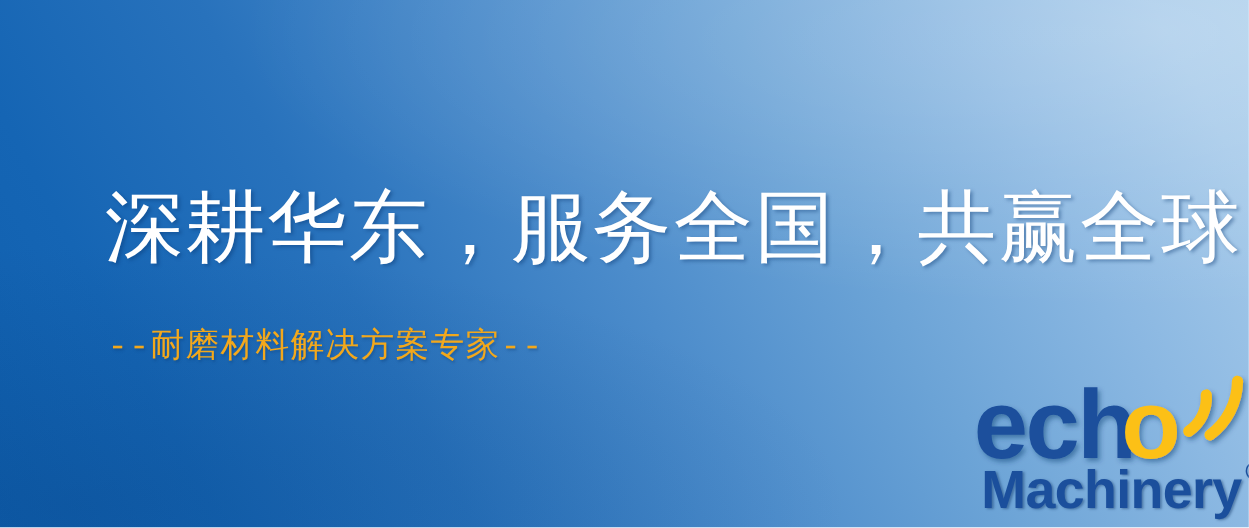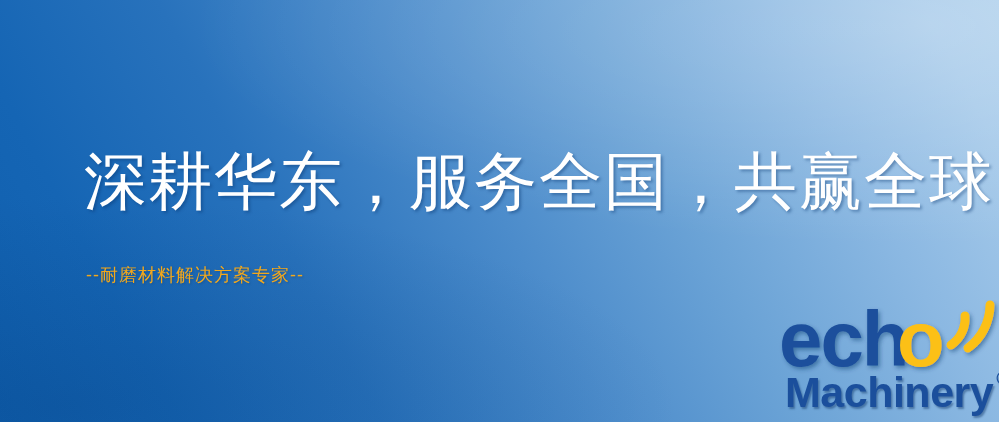--- a/index.html
+++ b/index.html
@@ -48,22 +48,22 @@
     letter-spacing: 2px;
     color: #ffffff;
     white-space: nowrap;
     text-shadow: 2px 2px 3px rgba(8, 52, 110, 0.40);
   }
 
   #subtitle {
     position: absolute;
     left: 86px;
     top: 266px;
-    font-family: Liberation Sans, sans-serif;
-    font-size: 18px;
+    font-family: Liberation Mono, monospace;
+    font-size: 27px;
     line-height: 1.0;
     letter-spacing: 1px;
     color: #f2a81c;
     white-space: nowrap;
     text-shadow: 1px 1px 2px rgba(10, 55, 112, 0.35);
   }
 
   
   #logo {
     position: absolute;

